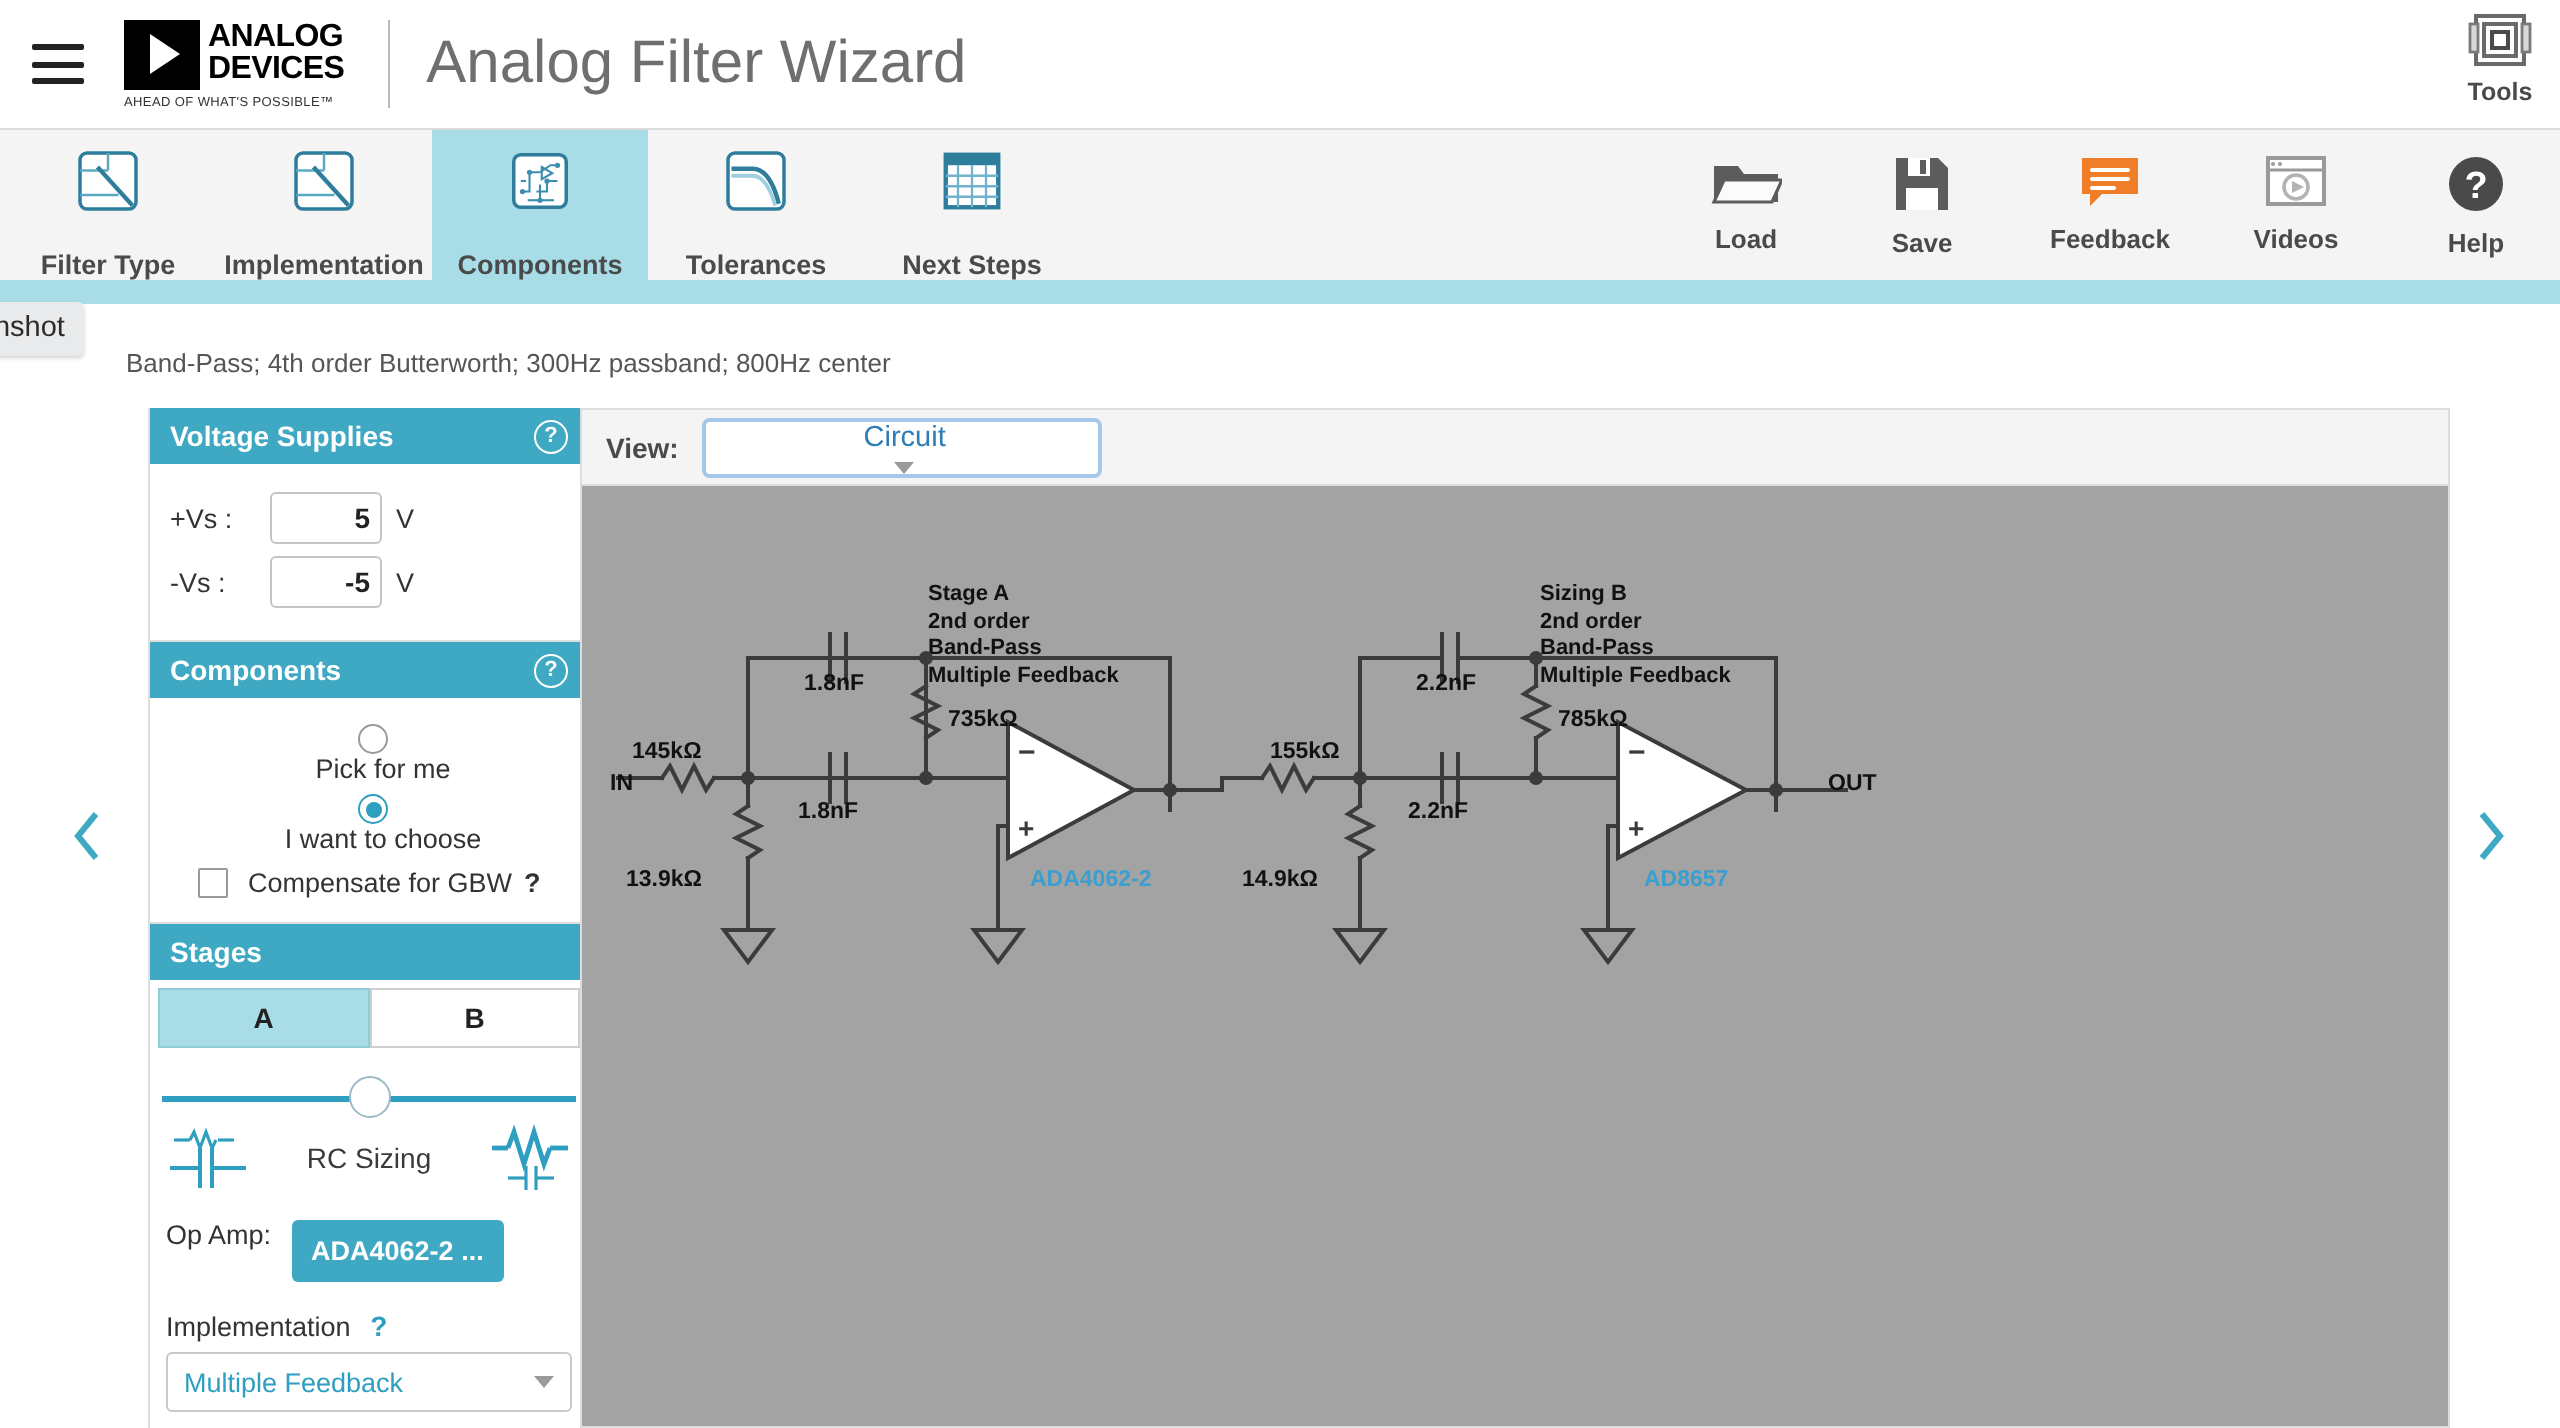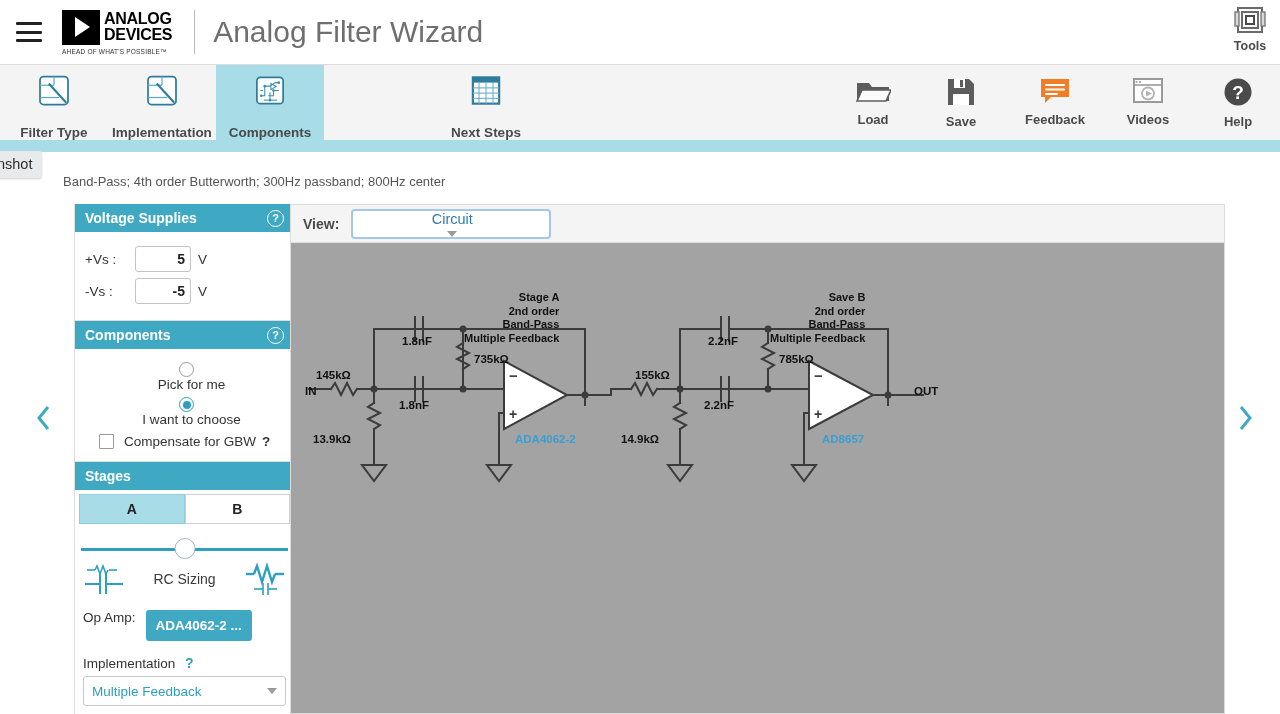--- a/index.html
+++ b/index.html
@@ -197,21 +197,21 @@
   }
   .viewbar-label { font-size: 14px; font-weight: bold; color: #4a4a4a; margin-right: 12px; }
   .view-select {
     width: 200px; height: 30px; background: #fff;
     border: 2px solid #a4c8e8; border-radius: 4px;
     display: flex; align-items: center; justify-content: space-between;
     padding: 0 8px 0 10px; cursor: pointer; flex-direction: column;
   }
   .view-select span { font-size: 14.5px; color: #2e7db5; }
 
-  .schem { position: relative; width: 100%; height: 470px; text-align: right; }
+  .schem { position: relative; width: 100%; height: 470px; }
   .stage-note {
     position: absolute; font-size: 11px; font-weight: bold; color: #111;
     line-height: 13.6px; white-space: nowrap;
   }
 </style>
 </head>
 <body>
 
 <div id="app">
 
@@ -288,20 +288,28 @@
             <circle cx="24" cy="20" r="1.5"></circle>
           <circle cx="20" cy="31" r="1.5"></circle>
             <circle cx="30" cy="11" r="1.5"></circle>
           <circle cx="10" cy="26" r="1.5"></circle>
         </g>
         <path d="M21 12 L27 15.5 L21 19 Z" fill="none" stroke="#3b8fae" stroke-width="1.2"></path>
       </svg>
       <div class="tab-label">Components</div>
     </div>
 
+    <div class="tab" style="left:324px;">
+      <svg class="tab-icon" viewBox="0 0 40 40">
+        <rect x="4" y="4" width="32" height="32" rx="4" fill="#fff" stroke="#2e7d9c" stroke-width="2"></rect>
+        <path d="M6 13 L18 13 Q28 13 33 33" stroke="#2e7d9c" stroke-width="2.6" fill="none"></path>
+        <path d="M6 17 L18 17 Q26 17 31 34" stroke="#9fcede" stroke-width="2.2" fill="none"></path>
+      </svg>
+      <div class="tab-label">Tolerances</div>
+    </div>
 
     <div class="tab" style="left:432px;">
       <svg class="tab-icon" viewBox="0 0 40 40">
         <rect x="5" y="5" width="30" height="30" fill="#fff" stroke="#2e7d9c" stroke-width="2.5"></rect>
         <rect x="5" y="5" width="30" height="6" fill="#2e7d9c"></rect>
         <g stroke="#6fb3cc" stroke-width="1.3">
           <line x1="12" y1="11" x2="12" y2="35"></line>
             <line x1="20" y1="11" x2="20" y2="35"></line>
             <line x1="28" y1="11" x2="28" y2="35"></line>
           <line x1="5" y1="17" x2="35" y2="17"></line>
@@ -490,21 +498,21 @@
 
       <div class="schem">
 
         <div class="stage-note" style="left:173px; top:48px;">
           <div>Stage A</div>
           <div>2nd order</div>
           <div>Band-Pass</div>
           <div>Multiple Feedback</div>
         </div>
         <div class="stage-note" style="left:479px; top:48px;">
-          <div>Save B</div>
+          <div>Sizing B</div>
           <div>2nd order</div>
           <div>Band-Pass</div>
           <div>Multiple Feedback</div>
         </div>
 
         <svg width="935" height="470" viewBox="0 0 935 470" style="position:absolute; left:0; top:0;">
           <g stroke="#3b3b3b" stroke-width="2" fill="none" stroke-linecap="square">
 
             <line x1="18" y1="146" x2="40" y2="146"></line>
             <path d="M40 146 l4 -6 l6 12 l6 -12 l6 12 l4 -6" stroke-width="2"></path>

